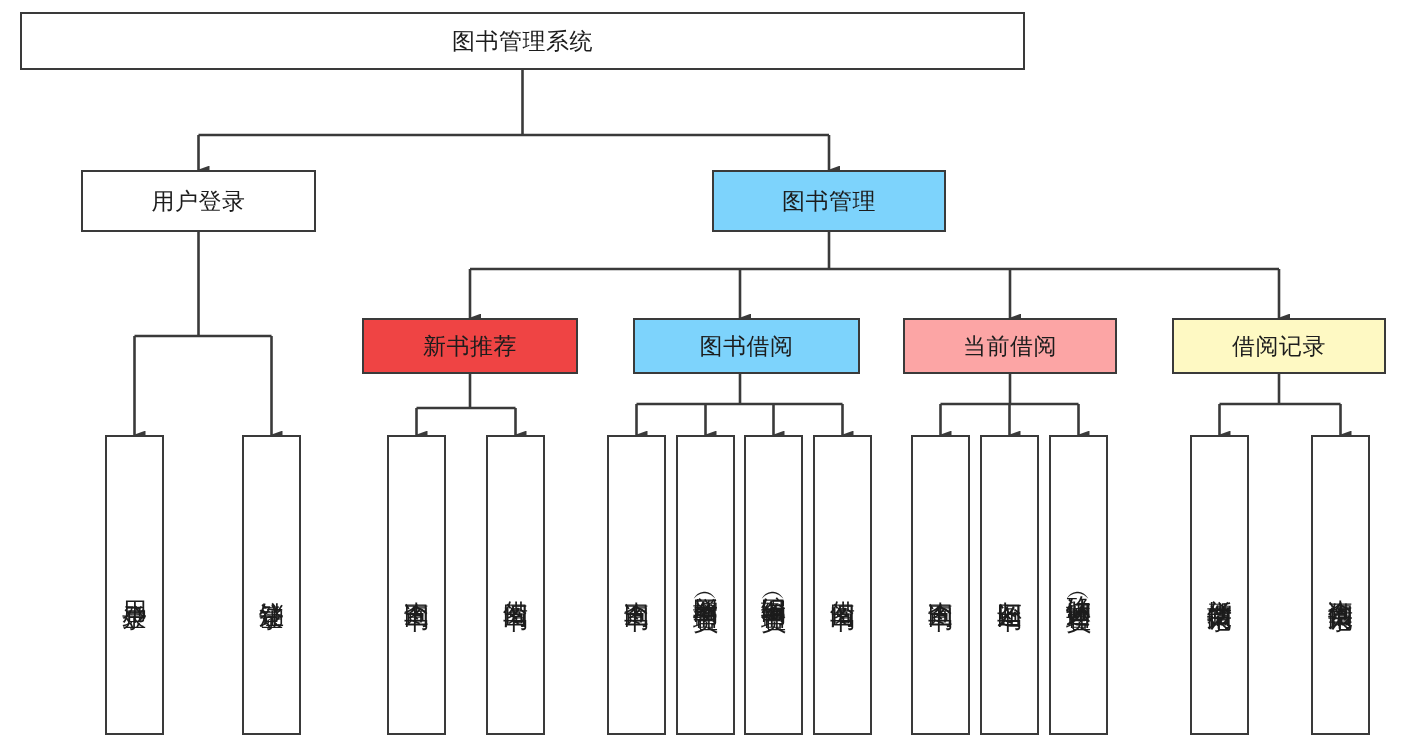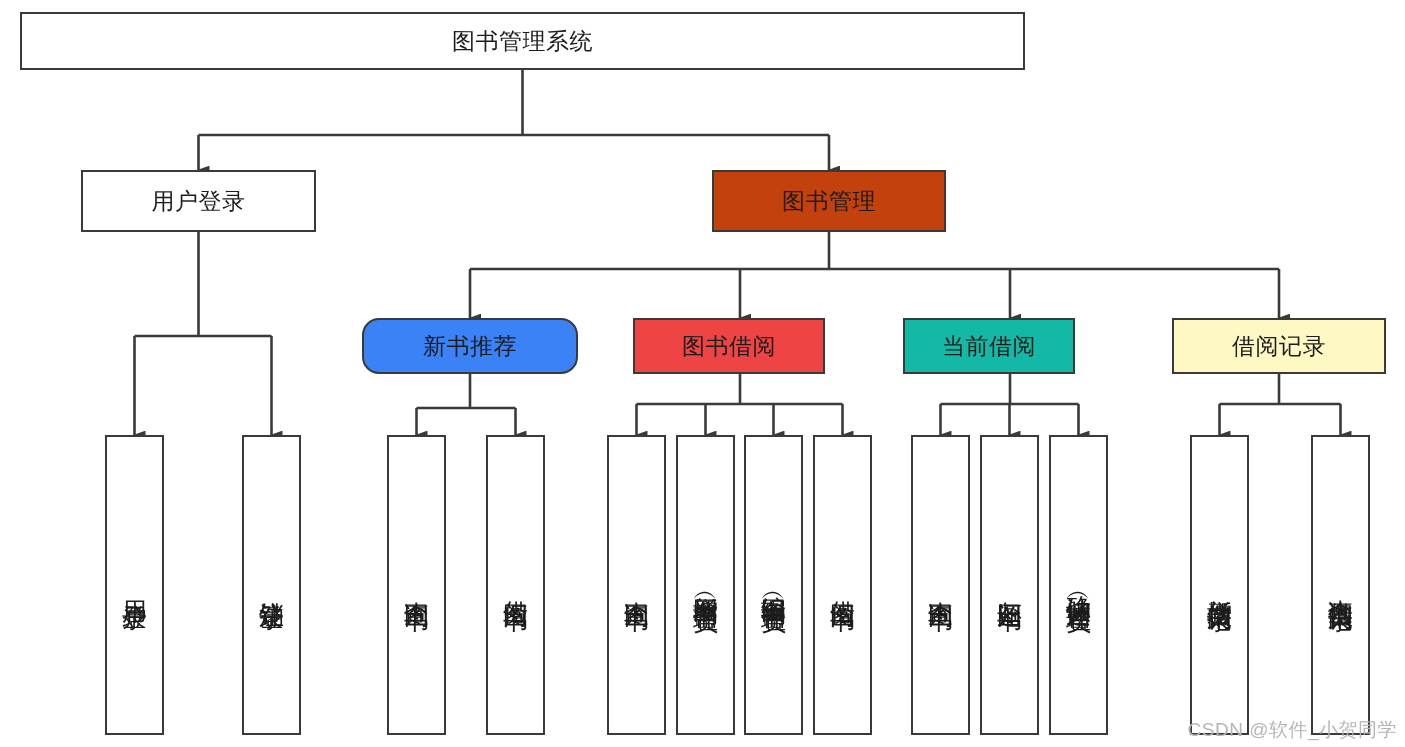--- a/index.html
+++ b/index.html
@@ -111,30 +111,30 @@
         <line x1="1340.5" y1="404" x2="1340.5" y2="435" stroke="#3a3a3a" stroke-width="2.6" marker-end="url(#arrowhead)"></line>
       </g>
   </svg>
   <div id="nodes">
       <div class="node horiz" style="left: 20px; top: 12px; width: 1005px; height: 58px; border-color: rgb(58, 58, 58); background: rgb(255, 255, 255);">
         <span class="label" style="color: rgb(28, 28, 28);">图书管理系统</span>
       </div>
       <div class="node horiz" style="left: 81px; top: 170px; width: 235px; height: 62px; border-color: rgb(58, 58, 58); background: rgb(255, 255, 255);">
         <span class="label" style="color: rgb(28, 28, 28);">用户登录</span>
       </div>
-      <div class="node horiz" style="left: 712px; top: 170px; width: 234px; height: 62px; border-color: rgb(58, 58, 58); background: #c2410c;">
+      <div class="node horiz" style="left: 712px; top: 170px; width: 234px; height: 62px; border-color: rgb(58, 58, 58); background: #7dd3fc;">
         <span class="label" style="color: rgb(28, 28, 28);">图书管理</span>
       </div>
-      <div class="node horiz" style="left: 362px; top: 318px; width: 216px; height: 56px; border-color: rgb(58, 58, 58); background: #3b82f6; border-radius: 17px;">
+      <div class="node horiz" style="left: 362px; top: 318px; width: 216px; height: 56px; border-color: rgb(58, 58, 58); background: #ef4444;">
         <span class="label" style="color: rgb(28, 28, 28);">新书推荐</span>
       </div>
-      <div class="node horiz" style="left: 633px; top: 318px; width: 192px; height: 56px; border-color: rgb(58, 58, 58); background: #ef4444;">
+      <div class="node horiz" style="left: 633px; top: 318px; width: 227px; height: 56px; border-color: rgb(58, 58, 58); background: #7dd3fc;">
         <span class="label" style="color: rgb(28, 28, 28);">图书借阅</span>
       </div>
-      <div class="node horiz" style="left: 903px; top: 318px; width: 172px; height: 56px; border-color: rgb(58, 58, 58); background: #14b8a6;">
+      <div class="node horiz" style="left: 903px; top: 318px; width: 214px; height: 56px; border-color: rgb(58, 58, 58); background: #fca5a5;">
         <span class="label" style="color: rgb(28, 28, 28);">当前借阅</span>
       </div>
       <div class="node horiz" style="left: 1172px; top: 318px; width: 214px; height: 56px; border-color: rgb(58, 58, 58); background: #fef9c3;">
         <span class="label" style="color: rgb(28, 28, 28);">借阅记录</span>
       </div>
       <div class="node vert" style="left: 105px; top: 435px; width: 59px; height: 300px; border-color: rgb(58, 58, 58); background: rgb(255, 255, 255);">
         <span class="label" style="color: rgb(28, 28, 28);">用户登录</span>
       </div>
       <div class="node vert" style="left: 242px; top: 435px; width: 59px; height: 300px; border-color: rgb(58, 58, 58); background: rgb(255, 255, 255);">
         <span class="label" style="color: rgb(28, 28, 28);">注销登录</span>
@@ -166,14 +166,13 @@
       <div class="node vert" style="left: 1049px; top: 435px; width: 59px; height: 300px; border-color: rgb(58, 58, 58); background: rgb(255, 255, 255);">
         <span class="label" style="color: rgb(28, 28, 28);">确认归还（管理员）</span>
       </div>
       <div class="node vert" style="left: 1190px; top: 435px; width: 59px; height: 300px; border-color: rgb(58, 58, 58); background: rgb(255, 255, 255);">
         <span class="label" style="color: rgb(28, 28, 28);">新增借阅记录</span>
       </div>
       <div class="node vert" style="left: 1311px; top: 435px; width: 59px; height: 300px; border-color: rgb(58, 58, 58); background: rgb(255, 255, 255);">
         <span class="label" style="color: rgb(28, 28, 28);">查询借阅记录</span>
       </div>
     </div>
-  <div id="watermark">CSDN @软件_小贺同学</div>
 </div>
 
 </body></html>

